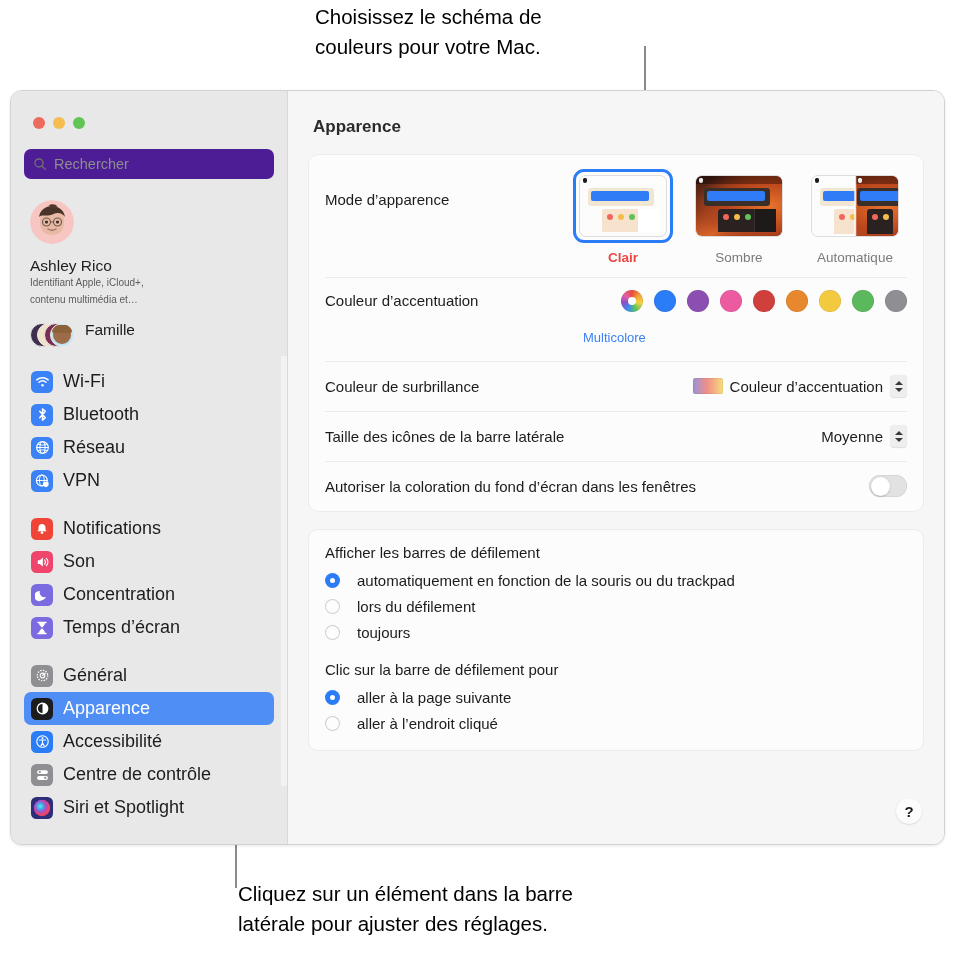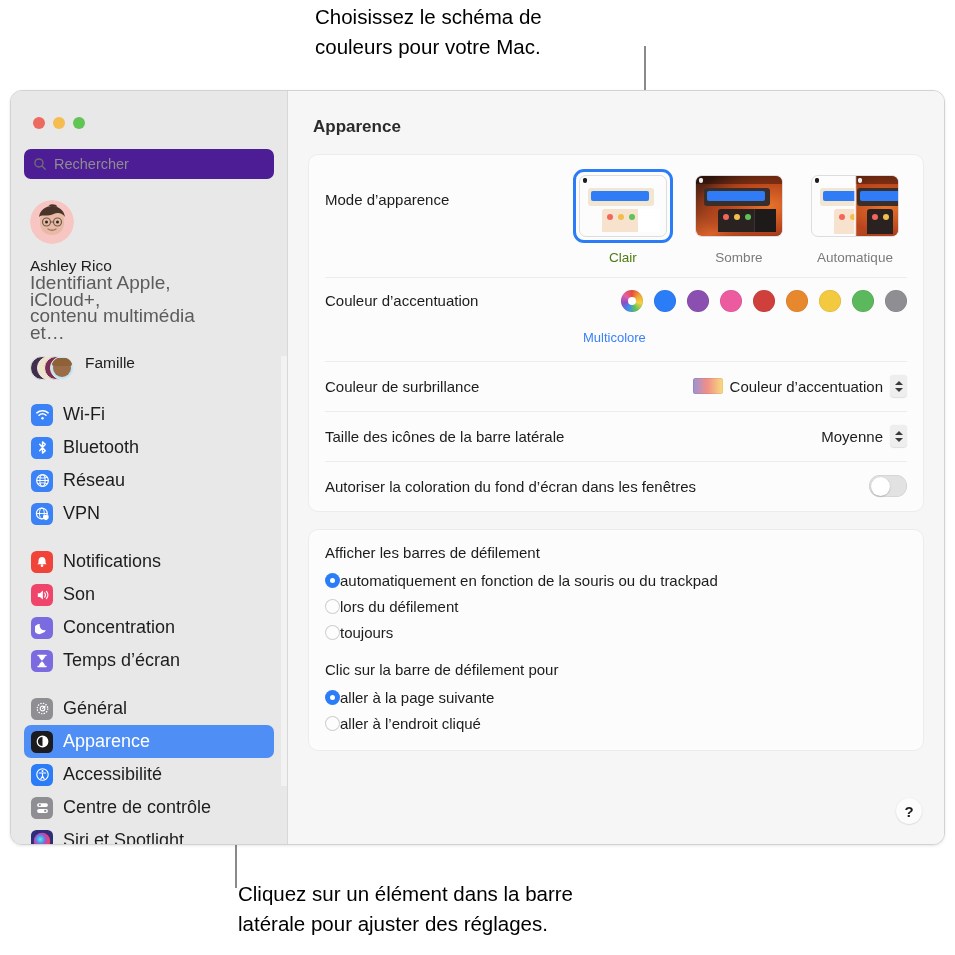--- a/index.html
+++ b/index.html
@@ -81,21 +81,21 @@
     gap: 11px;
     margin: 17px 13px 0 13px;
     padding: 4px 6px;
     border-radius: 7px;
     cursor: default;
     flex-direction: column;
   }
   .avatar { width: 44px; height: 44px; border-radius: 50%; flex: none; }
   .acct-text { padding-top: 1px; }
   .acct-name { font-size: 15.5px; color: #1d1d1d; line-height: 19px; }
-  .acct-sub { font-size: 19px; color: #5c5c5c; line-height: 16.5px; max-width: 190px; }
+  .acct-sub { font-size: 10px; color: #5c5c5c; line-height: 16.5px; max-width: 190px; }
 
   .family {
     display: flex; gap: 11px;
     margin: 6px 13px 0 13px;
     padding: 3px 6px;
     border-radius: 7px;
   }
   .fam-stack { position: relative; width: 44px; height: 28px; flex: none; }
   .fam-stack > div {
     position: absolute; top: 2px; width: 24px; height: 24px; border-radius: 50%;
@@ -214,21 +214,21 @@
     position: absolute; right: 6px; top: 33px; bottom: 4px; width: 22px;
     background: #1e1a19; border-left: 1px solid #3a3230;
   }
   .half { position: absolute; top: 0; bottom: 0; width: 50%; overflow: hidden; }
   .half.left { left: 0; } .half.right { right: 0; }
   .half-inner { position: absolute; top: 0; left: 0; width: 88px; height: 62px; }
   .half.right .half-inner { left: -44px; }
   .split-line { position: absolute; left: 50%; top: 0; bottom: 0; width: 1.5px;
                 background: rgba(255,255,255,0.85); transform: translateX(-50%); }
   .mode-label { font-size: 13.5px; color: #7a7a7a; }
-  .mode.selected .mode-label { color: #4d7c0f; font-weight: normal; }
+  .mode.selected .mode-label { color: #ef4444; font-weight: bold; }
 
   
   .accent-row { padding: 12px 16px 6px 16px; align-items: flex-start; }
   .accents { margin-left: auto; display: flex; gap: 11px; padding-top: 1px; }
   .swatch { width: 22px; height: 22px; border-radius: 50%; cursor: default;
             box-shadow: inset 0 0 0 0.5px rgba(0,0,0,0.10); }
   .swatch.multi {
     background: conic-gradient(#e94b3c, #f0a33a, #f3d245, #62c257, #3b8ef5, #8a4fc4, #e35fa8, #e94b3c);
     position: relative;
   }
@@ -266,21 +266,21 @@
   }
   .toggle .knob {
     position: absolute; top: 1.5px; left: 1.5px;
     width: 19px; height: 19px; border-radius: 50%; background: #fff;
     box-shadow: 0 0.5px 1.5px rgba(0,0,0,0.28);
   }
 
   
   .radio-card { padding: 14px 16px 14px 16px; }
   .group-title { font-size: 15px; color: #1c1c1c; margin-bottom: 6px; }
-  .radio-line { display: flex; align-items: center; gap: 0; height: 26px; cursor: default; }
+  .radio-line { display: flex; align-items: center; gap: 17px; height: 26px; cursor: default; }
   .radio {
     width: 15px; height: 15px; border-radius: 50%;
     background: #fdfdfd; box-shadow: inset 0 0 0 1px #cfcfcf;
     flex: none; position: relative;
   }
   .radio.on { background: #2b7cf7; box-shadow: none; }
   .radio.on::after {
     content: ""; position: absolute; left: 50%; top: 50%;
     width: 5px; height: 5px; margin: -2.5px 0 0 -2.5px;
     border-radius: 50%; background: #fff;

